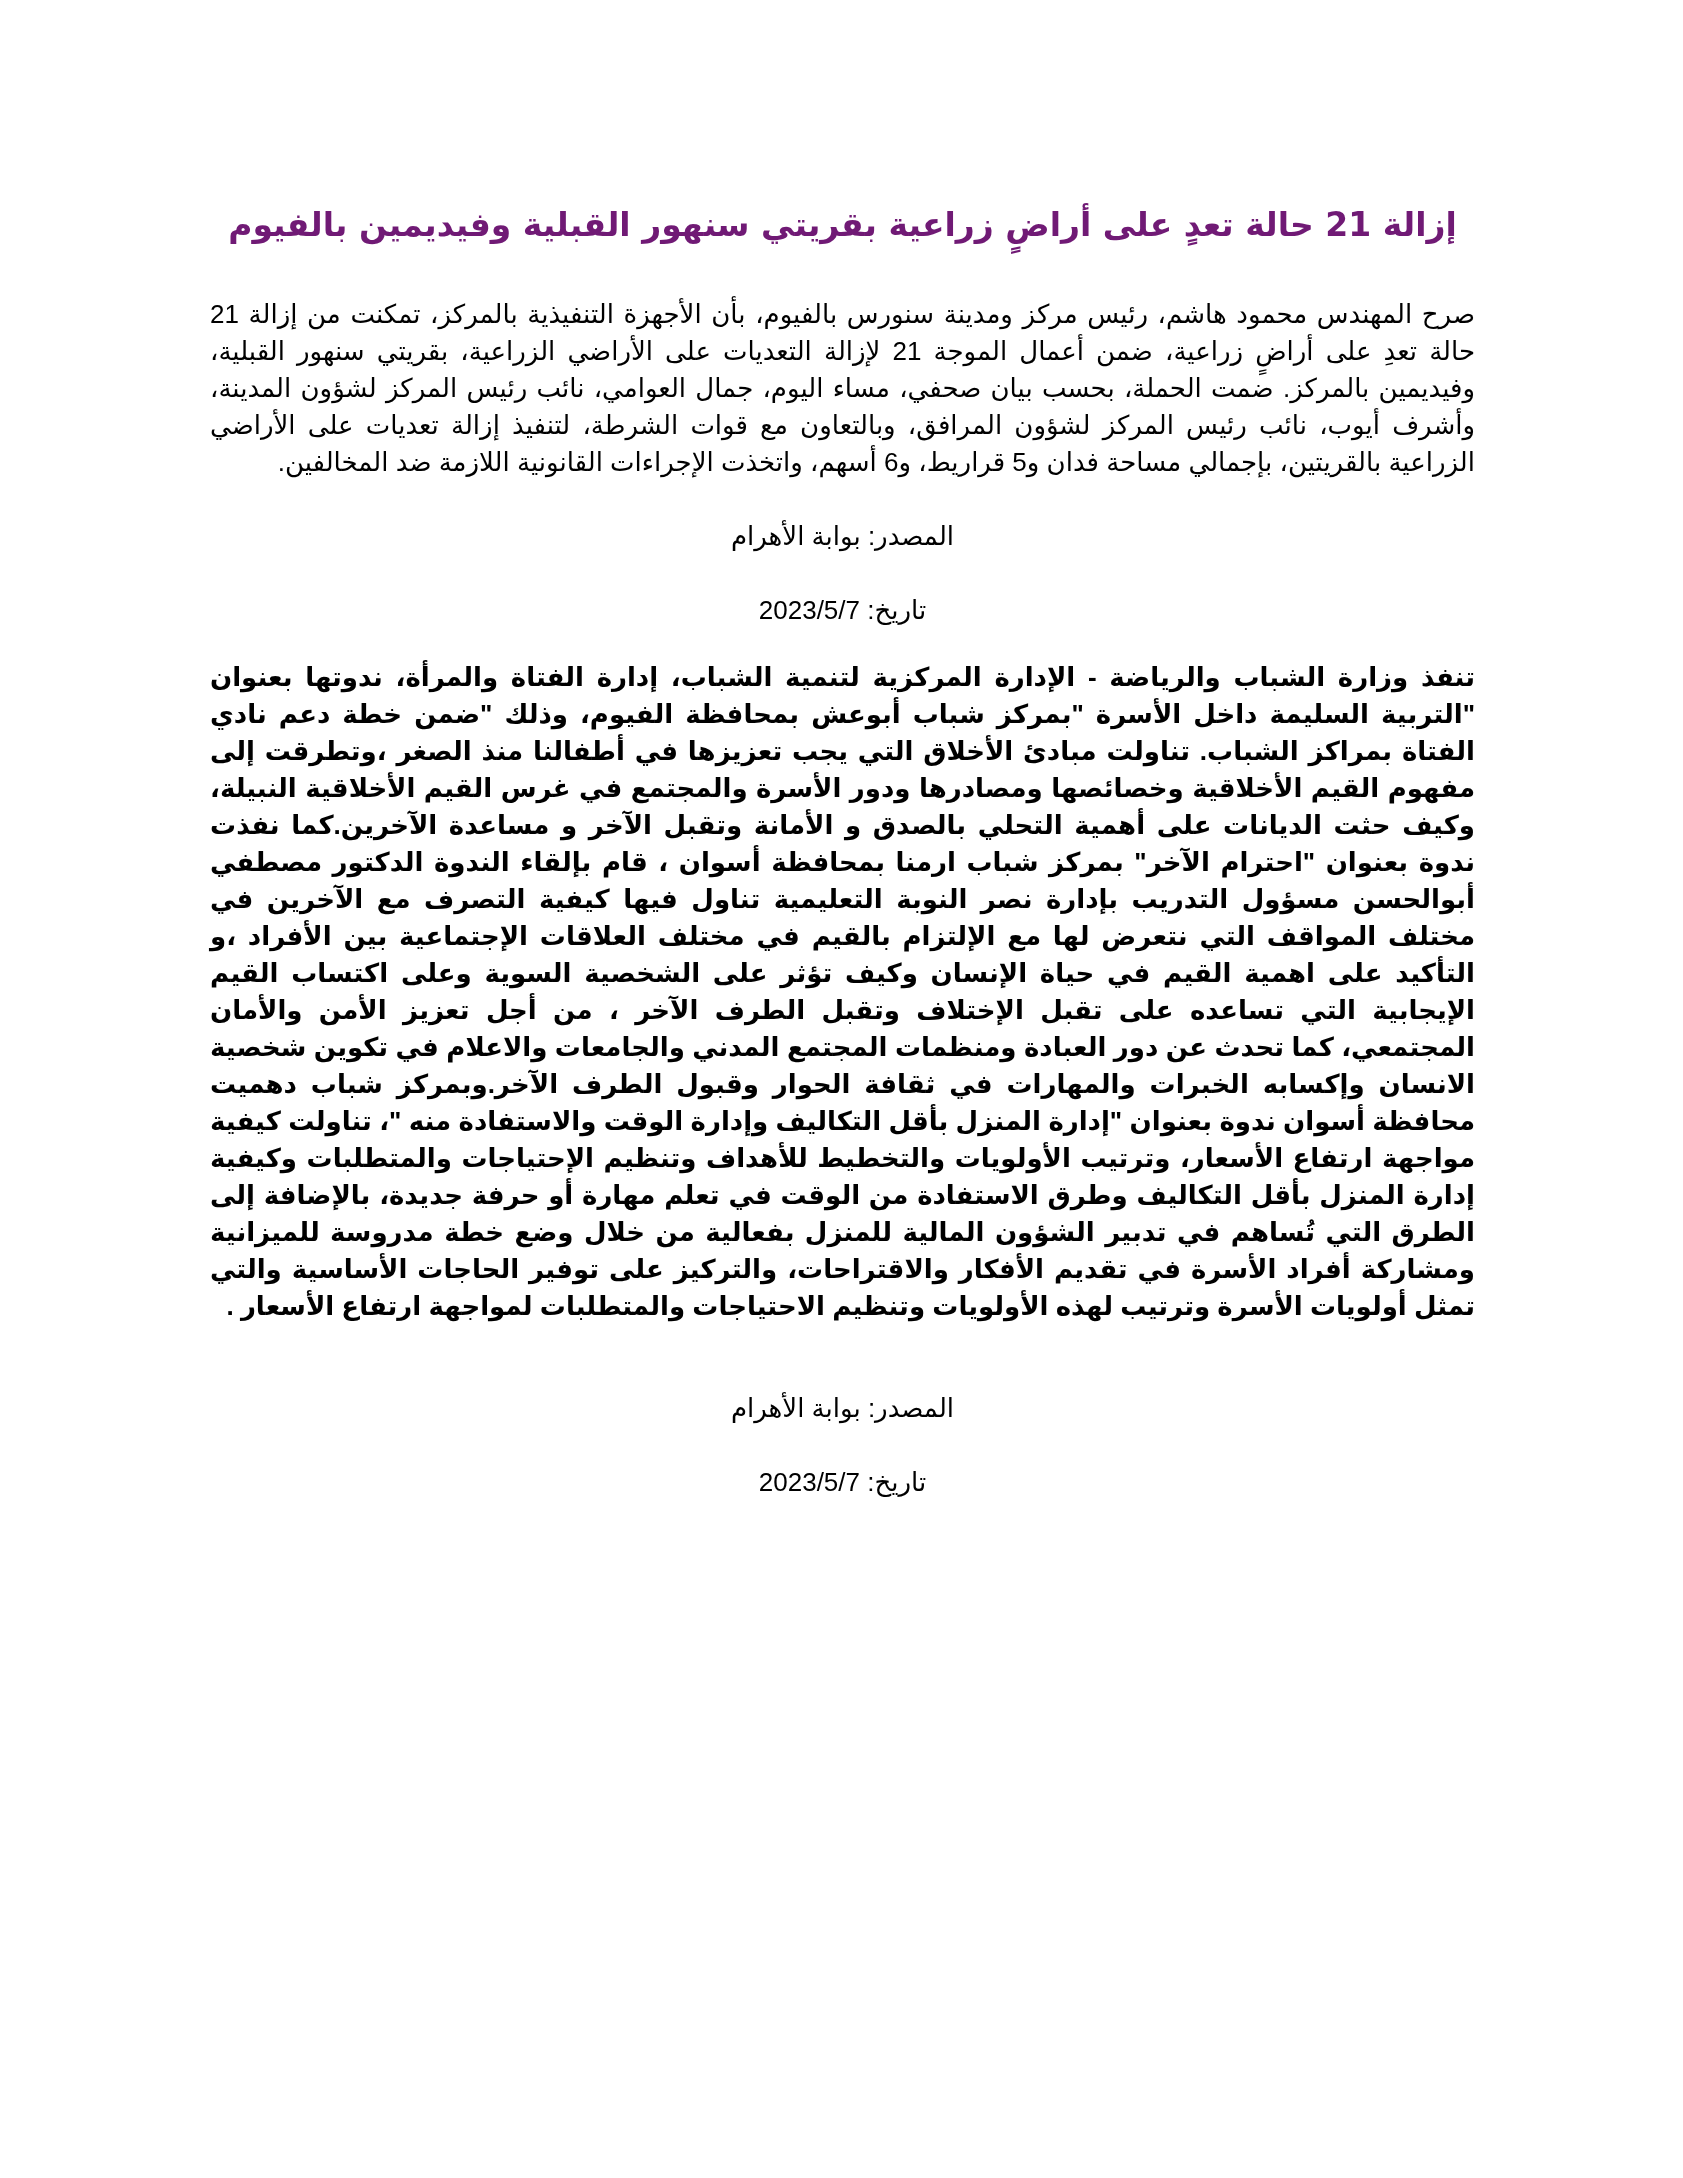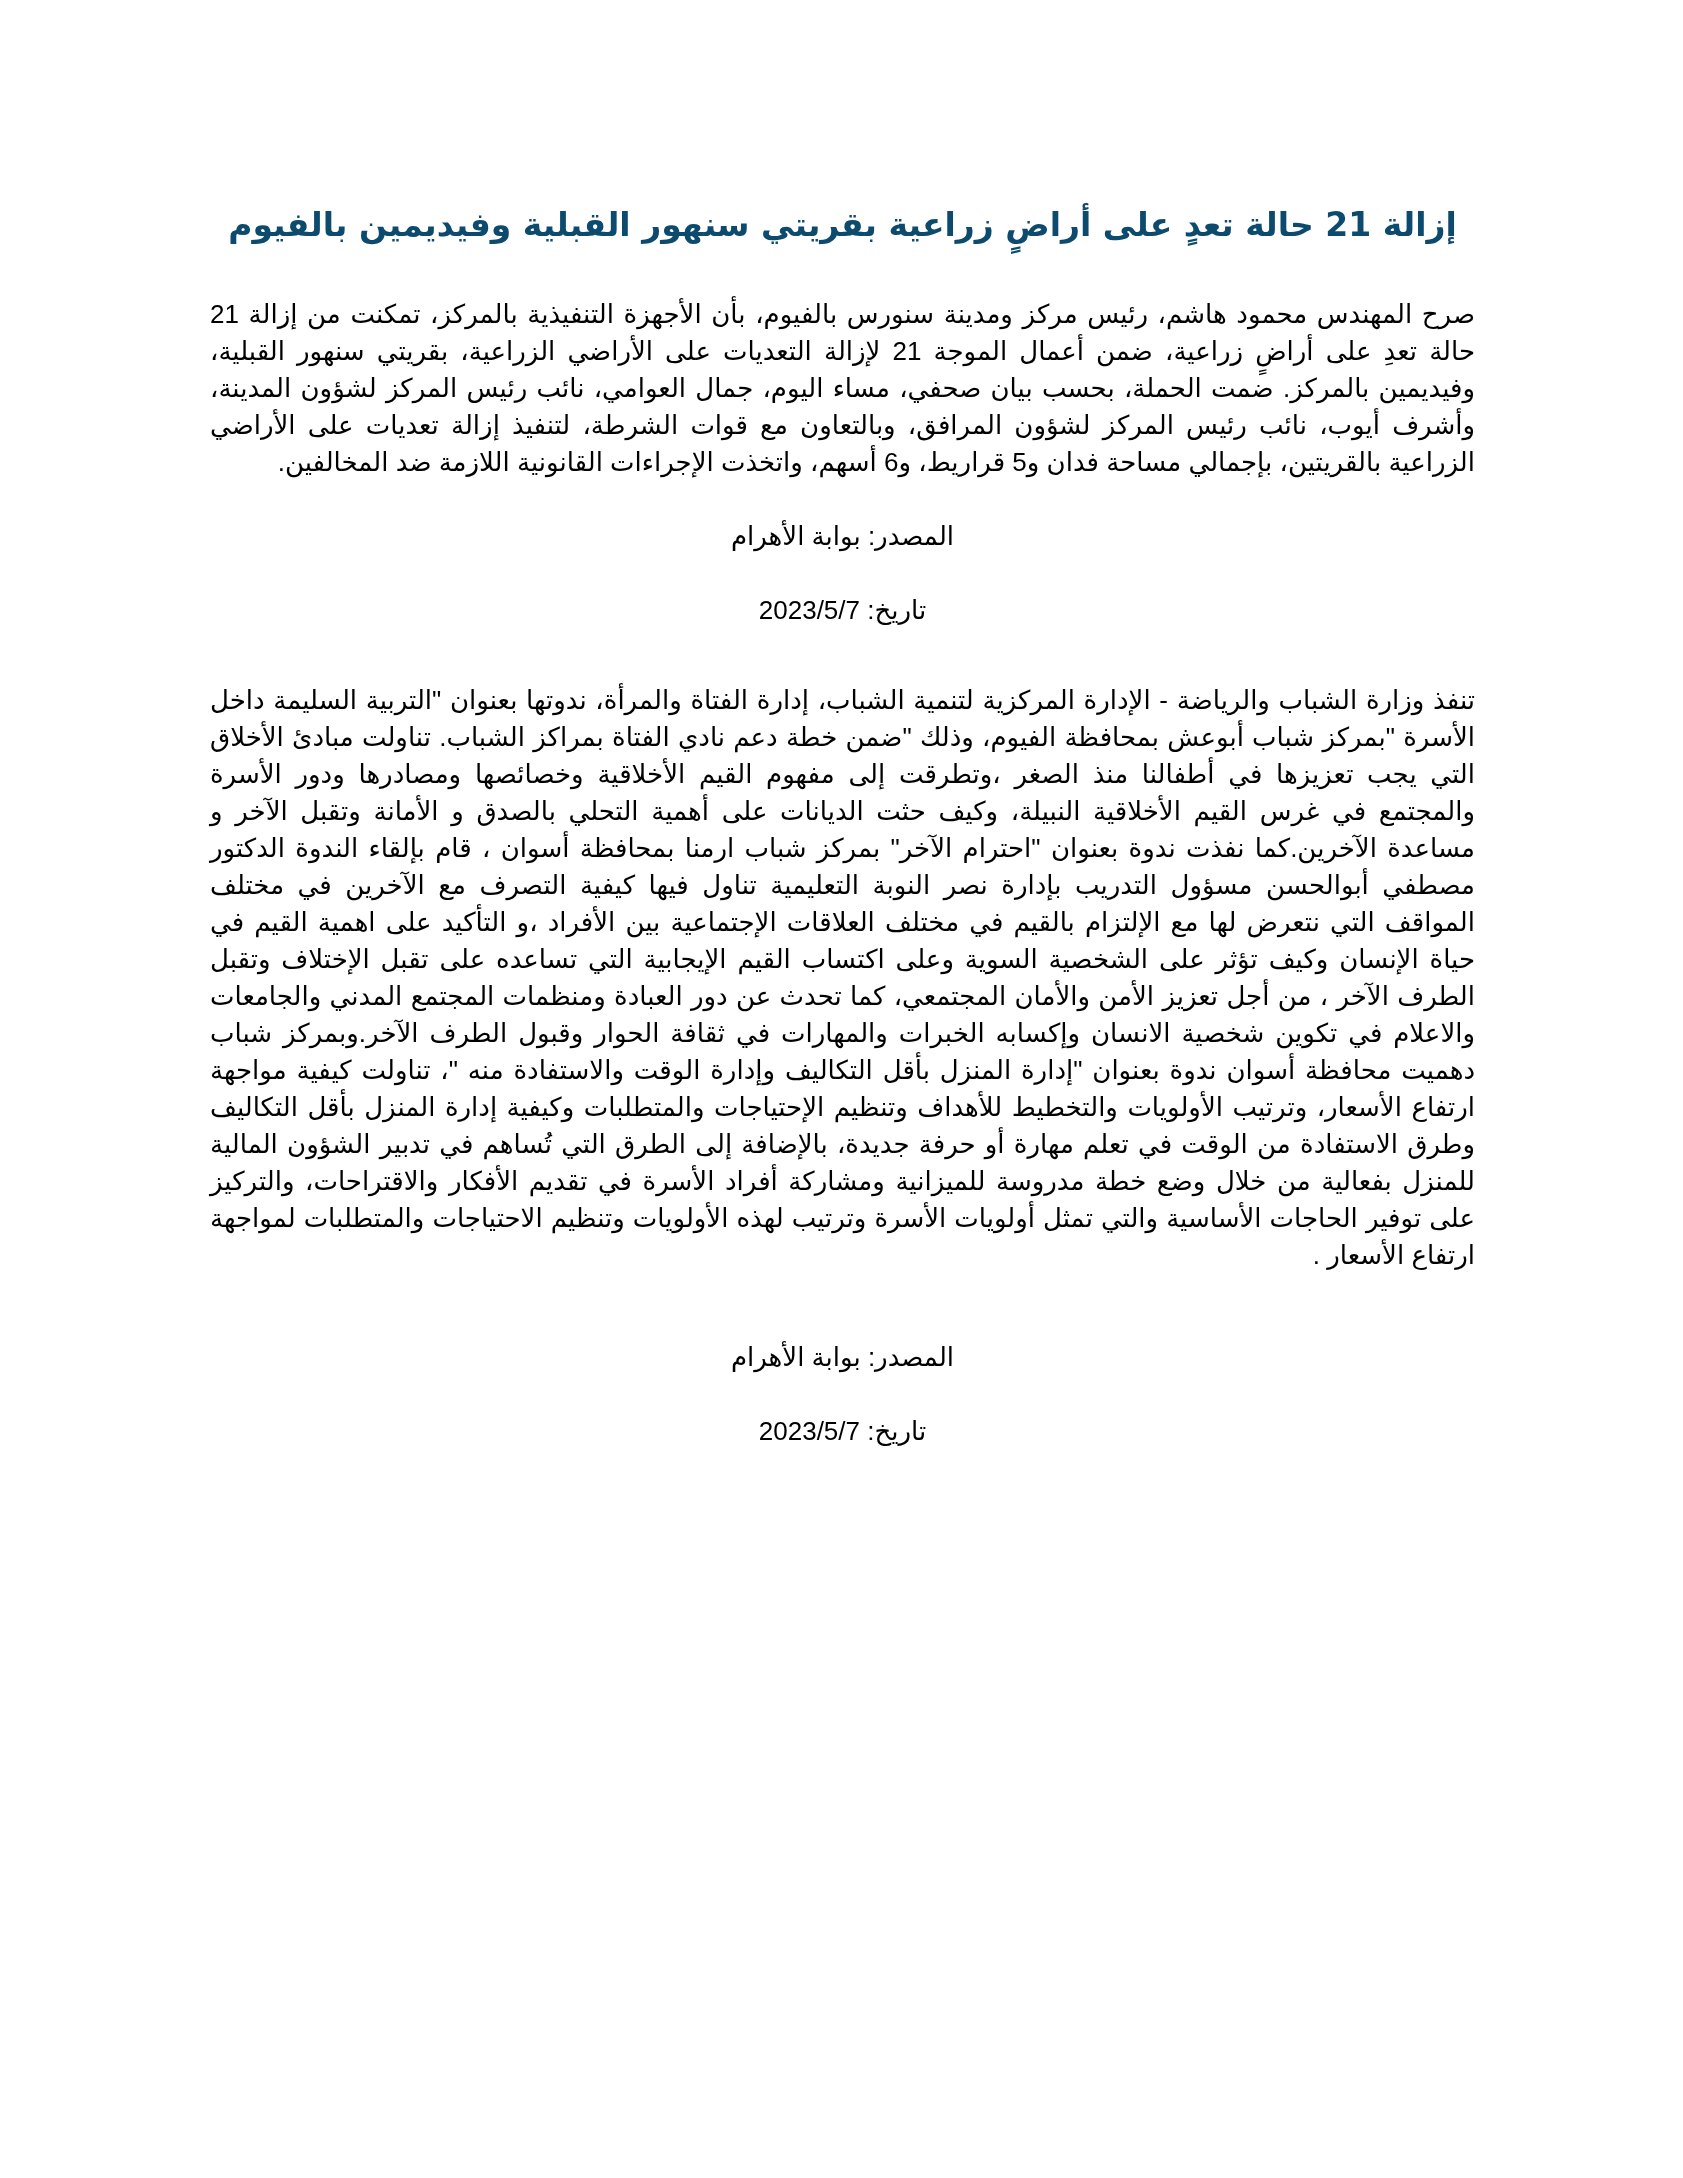--- a/index.html
+++ b/index.html
@@ -37,39 +37,39 @@
       margin-top: 24px;
     }
     .article-body {
       font-size: 26px;
       line-height: 37px;
       text-align: justify;
       text-align-last: right;
       margin: 0;
     }
     .body1 { margin-top: 46px; }
-    .body2 { margin-top: 53px; }
+    .body2 { margin-top: 30px; font-weight: bold; }
     .meta-line {
       font-size: 26px;
       line-height: 37px;
       text-align: center;
       margin: 0;
     }
     .source1 { margin-top: 37px; }
     .date1 { margin-top: 37px; }
     .source2 { margin-top: 65px; }
     .date2 { margin-top: 37px; }
   </style>
 </head>
 <body>
 
 <div class="page">
 
   <section>
-    <h1 class="article-title t1" style="color: #0c4a6e;">إزالة 21 حالة تعدٍ على أراضٍ زراعية بقريتي سنهور القبلية وفيديمين بالفيوم</h1>
+    <h1 class="article-title t1" style="color: #701a75;">إزالة 21 حالة تعدٍ على أراضٍ زراعية بقريتي سنهور القبلية وفيديمين بالفيوم</h1>
     <p class="article-body body1" style="color: rgb(0, 0, 0);">صرح المهندس محمود هاشم، رئيس مركز ومدينة سنورس بالفيوم، بأن الأجهزة التنفيذية بالمركز، تمكنت من إزالة 21 حالة تعدِ على أراضٍ زراعية، ضمن أعمال الموجة 21 لإزالة التعديات على الأراضي الزراعية، بقريتي سنهور القبلية، وفيديمين بالمركز. ضمت الحملة، بحسب بيان صحفي، مساء اليوم، جمال العوامي، نائب رئيس المركز لشؤون المدينة، وأشرف أيوب، نائب رئيس المركز لشؤون المرافق، وبالتعاون مع قوات الشرطة، لتنفيذ إزالة تعديات على الأراضي الزراعية بالقريتين، بإجمالي مساحة فدان و5 قراريط، و6 أسهم، واتخذت الإجراءات القانونية اللازمة ضد المخالفين.</p>
     <p class="meta-line source1" style="color: rgb(0, 0, 0);">المصدر: بوابة الأهرام</p>
     <p class="meta-line date1" style="color: rgb(0, 0, 0);">تاريخ: 2023/5/7</p>
   </section>
 
   <section>
     <p class="article-body body2" style="color: rgb(0, 0, 0);">تنفذ وزارة الشباب والرياضة - الإدارة المركزية لتنمية الشباب، إدارة الفتاة والمرأة، ندوتها بعنوان "التربية السليمة داخل الأسرة "بمركز شباب أبوعش بمحافظة الفيوم، وذلك "ضمن خطة دعم نادي الفتاة بمراكز الشباب. تناولت مبادئ الأخلاق التي يجب تعزيزها في أطفالنا منذ الصغر ،وتطرقت إلى مفهوم القيم الأخلاقية وخصائصها ومصادرها ودور الأسرة والمجتمع في غرس القيم الأخلاقية النبيلة، وكيف حثت الديانات على أهمية التحلي بالصدق و الأمانة وتقبل الآخر و مساعدة الآخرين.كما نفذت ندوة بعنوان  "احترام الآخر" بمركز شباب ارمنا بمحافظة أسوان ، قام بإلقاء الندوة الدكتور مصطفي أبوالحسن مسؤول التدريب بإدارة نصر النوبة التعليمية  تناول فيها كيفية التصرف مع الآخرين في مختلف المواقف التي نتعرض لها مع الإلتزام بالقيم في مختلف العلاقات الإجتماعية بين الأفراد ،و التأكيد على اهمية القيم في حياة الإنسان وكيف تؤثر على الشخصية السوية وعلى اكتساب القيم الإيجابية التي تساعده على تقبل الإختلاف وتقبل الطرف الآخر ، من أجل تعزيز الأمن والأمان المجتمعي، كما تحدث عن دور العبادة ومنظمات المجتمع المدني والجامعات والاعلام في تكوين شخصية الانسان وإكسابه الخبرات والمهارات في ثقافة الحوار وقبول الطرف الآخر.وبمركز شباب دهميت محافظة أسوان ندوة بعنوان "إدارة المنزل بأقل التكاليف وإدارة الوقت والاستفادة منه "، تناولت كيفية مواجهة ارتفاع الأسعار، وترتيب الأولويات والتخطيط للأهداف وتنظيم الإحتياجات والمتطلبات وكيفية إدارة المنزل بأقل التكاليف  وطرق الاستفادة من الوقت في تعلم مهارة أو حرفة جديدة، بالإضافة إلى الطرق التي تُساهم في تدبير الشؤون المالية للمنزل بفعالية من خلال وضع خطة مدروسة للميزانية ومشاركة أفراد الأسرة في تقديم الأفكار والاقتراحات، والتركيز على توفير الحاجات الأساسية والتي تمثل أولويات الأسرة وترتيب لهذه الأولويات وتنظيم الاحتياجات والمتطلبات لمواجهة ارتفاع الأسعار .</p>
     <p class="meta-line source2" style="color: rgb(0, 0, 0);"> المصدر: بوابة الأهرام</p>
     <p class="meta-line date2" style="color: rgb(0, 0, 0);">تاريخ: 2023/5/7</p>
   </section>

